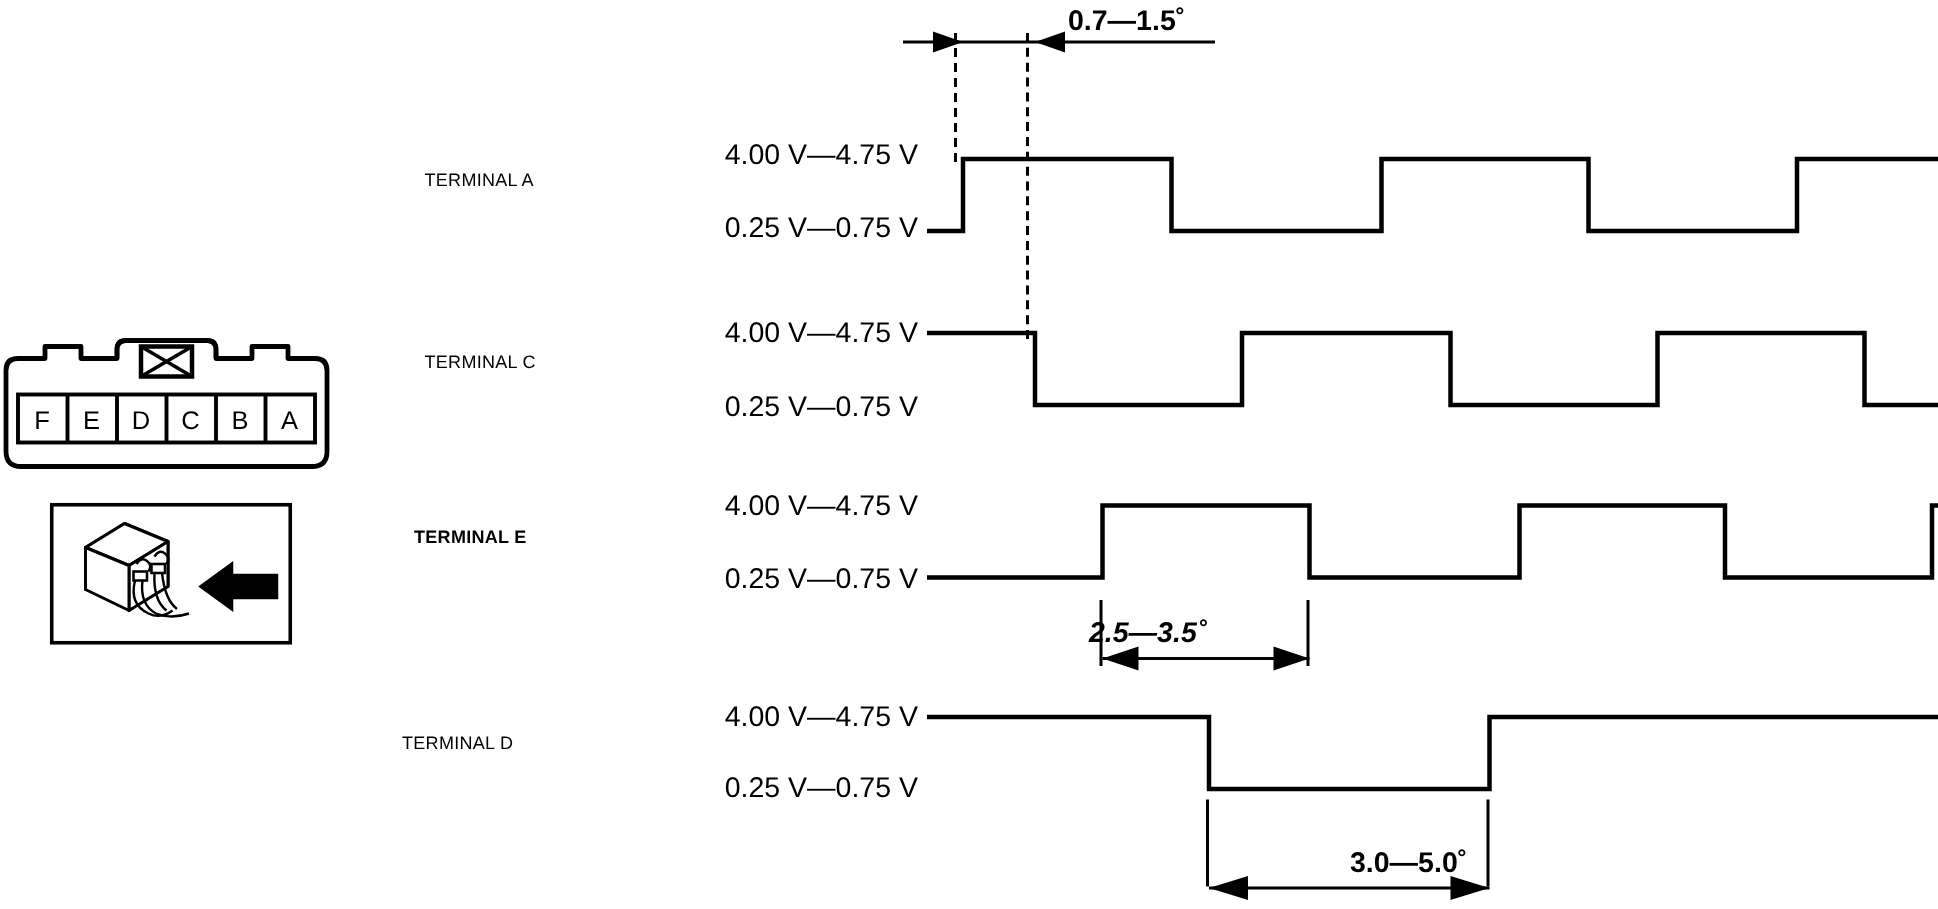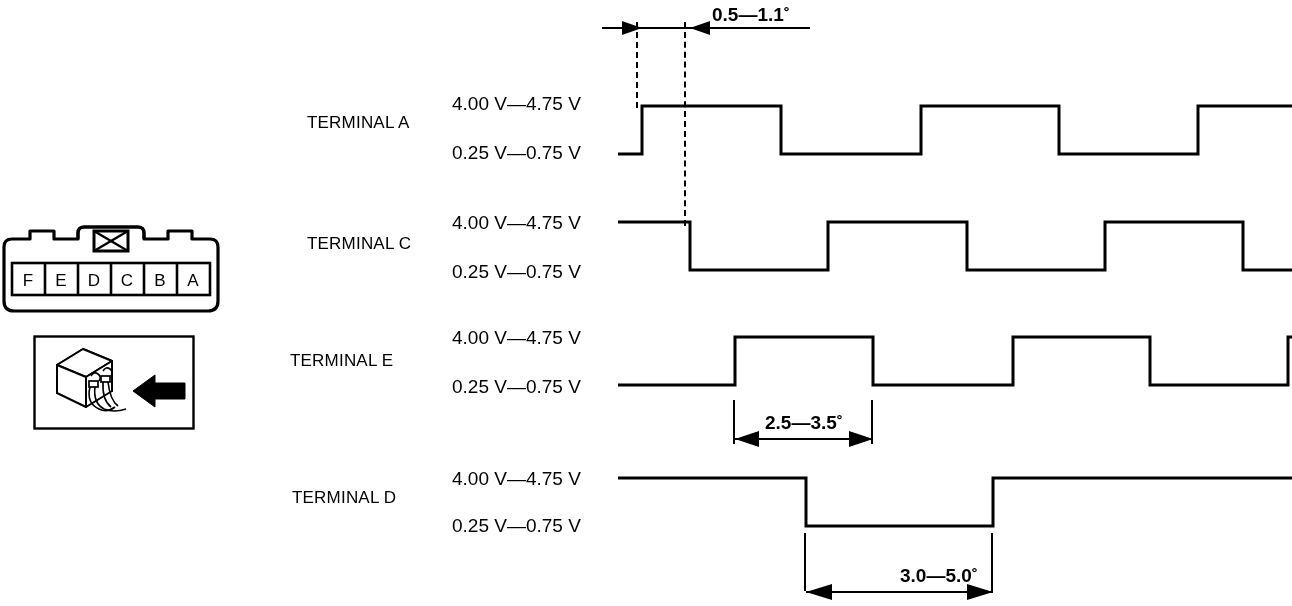--- a/index.html
+++ b/index.html
@@ -12,30 +12,30 @@
     overflow:hidden;
   }
   .abs{position:absolute;}
 
   
   #connector-figure{left:0px;top:225px;width:222px;height:90px;}
   #connector-inset{left:33px;top:335px;width:162px;height:95px;}
 
   
   .terminal-label{
-    font-size:17px;
+    font-size:12px;
     letter-spacing:0.2px;
     white-space:nowrap;
     text-align:center;
-    margin-left:24px;
   }
   
   .volt-label{
     font-size:19px;
     white-space:nowrap;
+    text-align:right;
     width:160px;
   }
   
   .dim-text{
     font-size:19px;
     font-weight:bold;
     white-space:nowrap;
   }
   svg{display:block;overflow:visible;}
 </style>
@@ -99,21 +99,21 @@
       <path d="M57 52 q-4 16 9 22 q8 4 16 -2"></path>
       <path d="M62 52 q-2 16 9 22 q10 4 22 0"></path>
       <path d="M70 47 q-1 18 8 25"></path>
       <path d="M75 47 q2 18 10 24"></path>
     </g>
 
     <polygon points="152,64 122,64 122,72 100,56 122,40 122,48 152,48" fill="#000" stroke="#000" stroke-width="1"></polygon>
   </svg>
 </div>
 
-<div class="abs dim-text" style="left:712px;top:4px;">0.5—1.1˚</div>
+<div class="abs dim-text" style="left:712px;top:4px;">0.7—1.5˚</div>
 <div class="abs" style="left:600px;top:18px;">
   <svg width="220" height="20" viewBox="0 0 220 20">
     <line x1="2" y1="10" x2="210" y2="10" stroke="#000" stroke-width="2"></line>
     <polygon points="42,10 22,3 22,17" fill="#000"></polygon>
     <polygon points="90,10 110,3 110,17" fill="#000"></polygon>
   </svg>
 </div>
 
 <div class="abs" style="left:636px;top:22px;width:4px;height:86px;border-left:2.5px dashed #000;"></div>
 <div class="abs" style="left:684px;top:22px;width:4px;height:204px;border-left:2.5px dashed #000;"></div>
@@ -129,32 +129,32 @@
 
 <div class="abs terminal-label" style="left:283px;top:234px;">TERMINAL C</div>
 <div class="abs volt-label" style="left:452px;top:212px;">4.00 V—4.75 V</div>
 <div class="abs volt-label" style="left:452px;top:261px;">0.25 V—0.75 V</div>
 <div class="abs" style="left:618px;top:214px;">
   <svg width="674" height="64" viewBox="0 0 674 64">
     <polyline fill="none" stroke="#000" stroke-width="3" stroke-linejoin="miter" points="0,8 72,8 72,56 210,56 210,8 349,8 349,56 487,56 487,8 625,8 625,56 674,56"></polyline>
   </svg>
 </div>
 
-<div class="abs terminal-label" style="left:266px;top:351px;">TERMINAL E</div>
+<div class="abs terminal-label" style="left:276px;top:351px;font-weight:bold;">TERMINAL E</div>
 <div class="abs volt-label" style="left:452px;top:327px;">4.00 V—4.75 V</div>
 <div class="abs volt-label" style="left:452px;top:376px;">0.25 V—0.75 V</div>
 <div class="abs" style="left:618px;top:329px;">
   <svg width="674" height="64" viewBox="0 0 674 64">
     <polyline fill="none" stroke="#000" stroke-width="3" stroke-linejoin="miter" points="0,56 117,56 117,8 255,8 255,56 395,56 395,8 532,8 532,56 670,56 670,8 674,8"></polyline>
   </svg>
 </div>
 
 <div class="abs" style="left:733px;top:400px;width:3px;height:44px;border-left:2px solid #000;"></div>
 <div class="abs" style="left:871px;top:400px;width:3px;height:44px;border-left:2px solid #000;"></div>
-<div class="abs dim-text" style="left:765px;top:412px;">2.5—3.5˚</div>
+<div class="abs dim-text" style="left:726px;top:412px;font-style:italic;">2.5—3.5˚</div>
 <div class="abs" style="left:733px;top:430px;">
   <svg width="142" height="18" viewBox="0 0 142 18">
     <line x1="2" y1="9" x2="140" y2="9" stroke="#000" stroke-width="2"></line>
     <polygon points="2,9 26,1 26,17" fill="#000"></polygon>
     <polygon points="140,9 116,1 116,17" fill="#000"></polygon>
   </svg>
 </div>
 
 <div class="abs terminal-label" style="left:268px;top:488px;">TERMINAL D</div>
 <div class="abs volt-label" style="left:452px;top:468px;">4.00 V—4.75 V</div>

